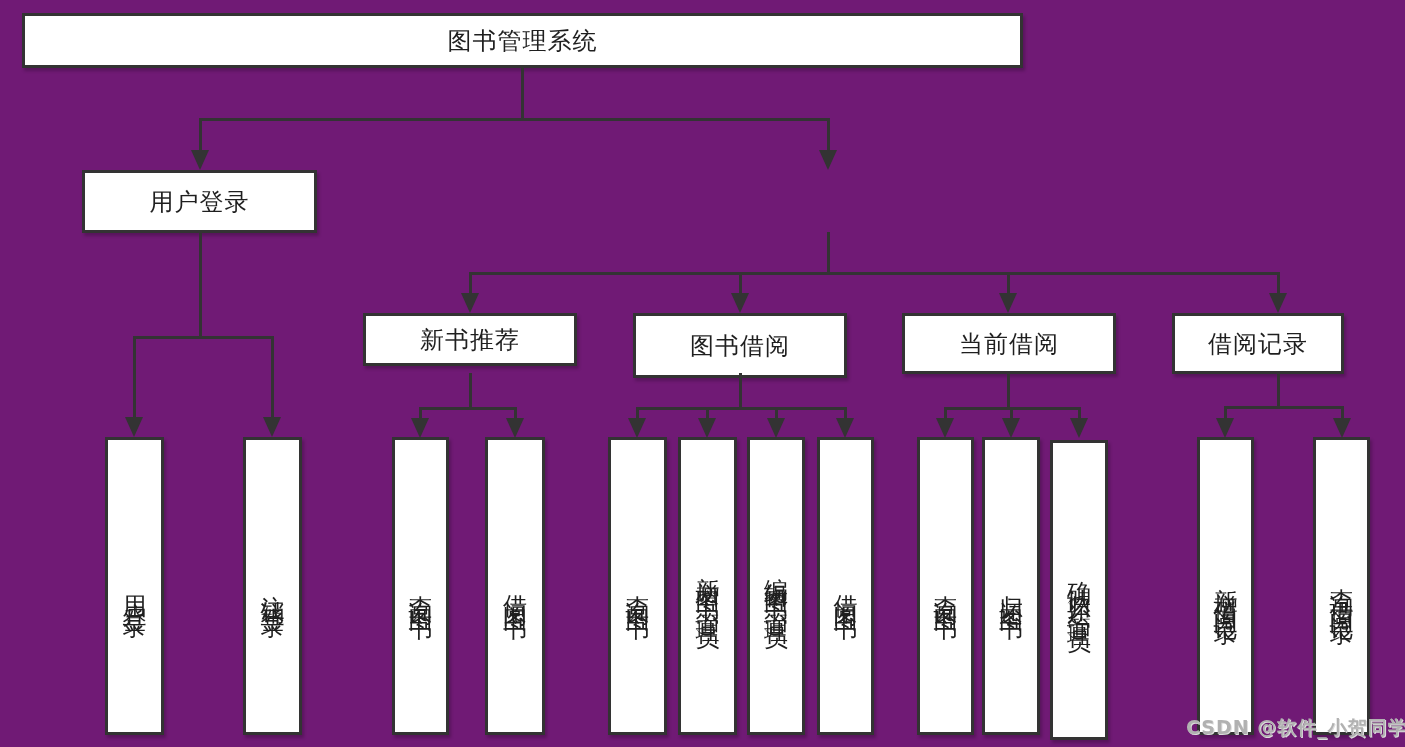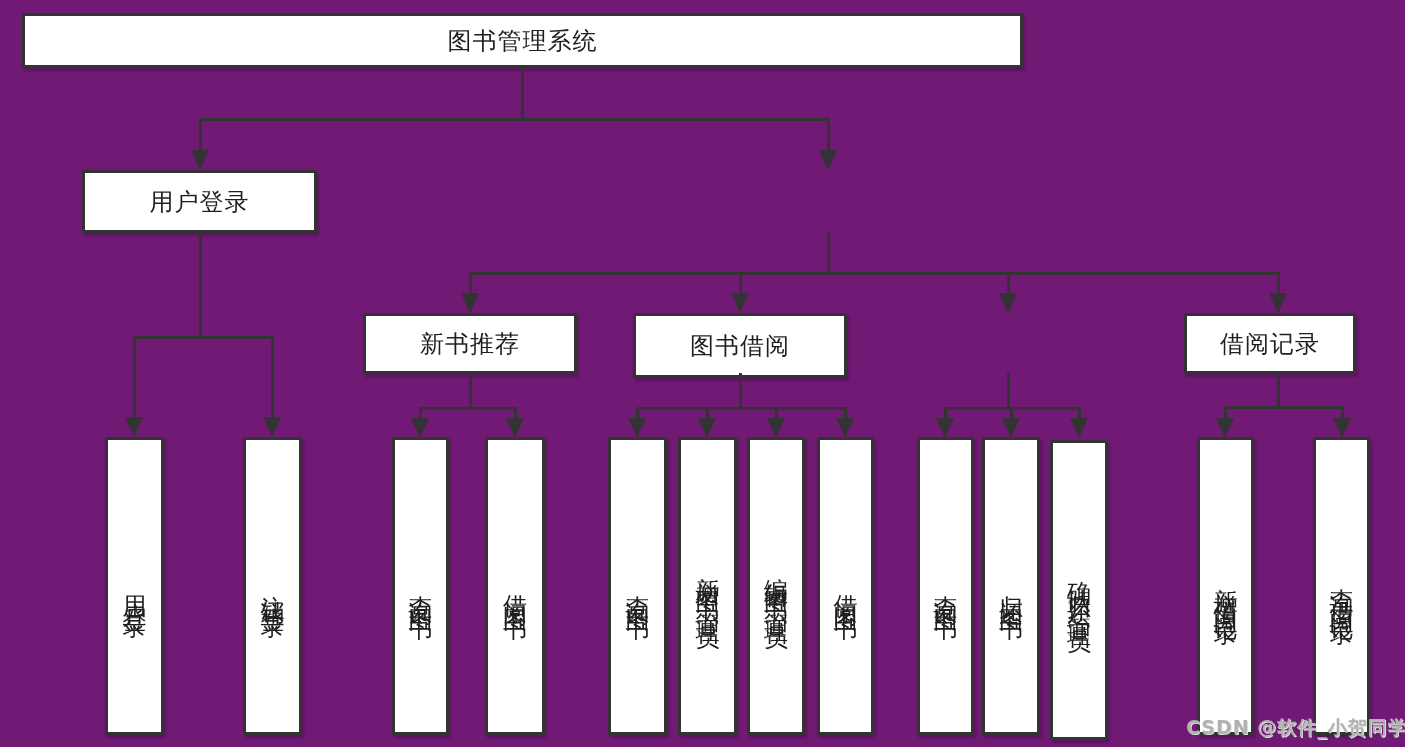--- a/index.html
+++ b/index.html
@@ -43,27 +43,30 @@
 <div class="canvas">
 
   <div class="hbox" style="left:22px; top:13px; width:1001px; height:55px;">
     <span>图书管理系统</span>
   </div>
 
   <div class="hbox" style="left:82px; top:170px; width:235px; height:63px;">
     <span>用户登录</span>
   </div>
 
-  <div class="hbox" style="left:363px; top:313px; width:214px; height:61px;">
+  <div class="hbox" style="left:363px; top:313px; width:214px; height:53px;">
     <span>新书推荐</span>
   </div>
   <div class="hbox" style="left:633px; top:313px; width:214px; height:65px;">
     <span>图书借阅</span>
   </div>
-  <div class="hbox" style="left:1172px; top:313px; width:172px; height:61px;margin-left:12px;">
+  <div class="hbox" style="left:902px; top:313px; width:214px; height:61px;">
+    <span>当前借阅</span>
+  </div>
+  <div class="hbox" style="left:1172px; top:313px; width:172px; height:61px;">
     <span>借阅记录</span>
   </div>
 
   <div class="vbox" style="left:105px; width:59px;">
     <span class="vtext">用户登录</span>
   </div>
   <div class="vbox" style="left:243px; width:59px;">
     <span class="vtext">注销登录</span>
   </div>
 

